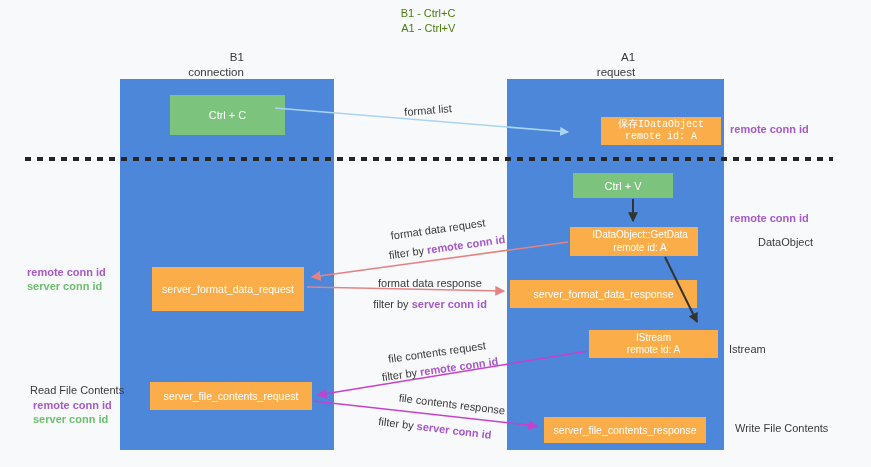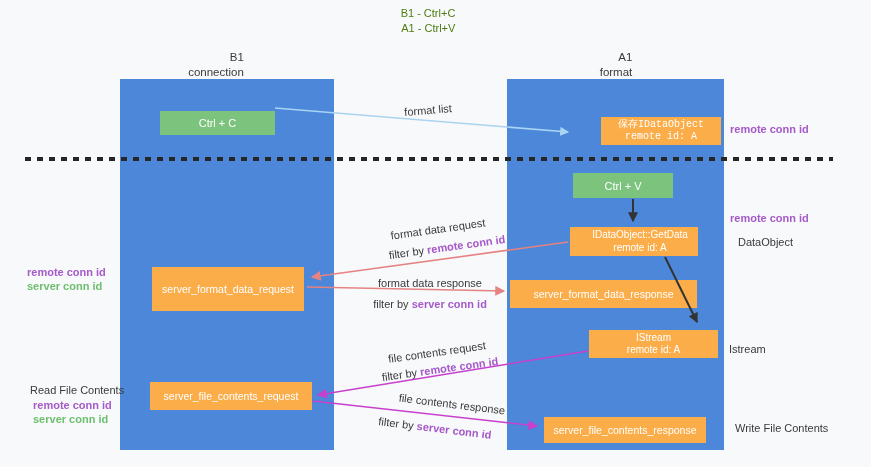--- a/index.html
+++ b/index.html
@@ -66,29 +66,29 @@
   <div>B1 - Ctrl+C</div>
   <div>A1 - Ctrl+V</div>
 </div>
 
 <div class="abs col-header" style="left:216px; top:50px;">
   <div>B1</div>
   <div>connection</div>
 </div>
 <div class="abs col-header" style="left:616px; top:50px;">
   <div>A1</div>
-  <div>format</div>
+  <div>request</div>
 </div>
 
 <div class="abs column col-left"></div>
 <div class="abs column col-right"></div>
 
 <div class="abs dashline"></div>
 
-<div class="abs node node-green" style="left:160px; top:95px; width:115px; height:24px;margin-top:16px;">
+<div class="abs node node-green" style="left:170px; top:95px; width:115px; height:40px;">
   <span>Ctrl + C</span>
 </div>
 
 <div class="abs node node-orange two-line" style="left:601px; top:117px; width:120px; height:28px;font-family:Liberation Mono, monospace;">
   <span class="l1">保存IDataObject</span>
   <span class="l2">remote id: A</span>
 </div>
 
 <div class="abs node node-green" style="left:573px; top:173px; width:100px; height:25px;">
   <span>Ctrl + V</span>
@@ -165,21 +165,21 @@
 </div>
 
 <div class="abs arrow-label nowrap rot-down" style="left:452px; top:404px;">file contents response</div>
 <div class="abs arrow-label nowrap rot-down" style="left:435px; top:428px;">
   <span>filter by</span>
   <span class="purple-bold">server conn id</span>
 </div>
 
 <div class="abs side-label nowrap purple-bold" style="left:730px; top:123px;">remote conn id</div>
 <div class="abs side-label nowrap purple-bold" style="left:730px; top:212px;">remote conn id</div>
-<div class="abs side-label nowrap side-plain" style="left:738px; top:236px;">DataObject</div>
+<div class="abs side-label nowrap side-plain" style="left:758px; top:236px;">DataObject</div>
 <div class="abs side-label nowrap side-plain" style="left:729px; top:343px;">Istream</div>
 <div class="abs side-label nowrap side-plain" style="left:735px; top:422px;">Write File Contents</div>
 
 <div class="abs side-label nowrap purple-bold" style="left:27px; top:266px;">remote conn id</div>
 <div class="abs side-label nowrap green-bold" style="left:27px; top:280px;">server conn id</div>
 <div class="abs side-label nowrap side-plain" style="left:30px; top:384px;">Read File Contents</div>
 <div class="abs side-label nowrap purple-bold" style="left:33px; top:399px;">remote conn id</div>
 <div class="abs side-label nowrap green-bold" style="left:33px; top:413px;">server conn id</div>
 
 </body></html>

